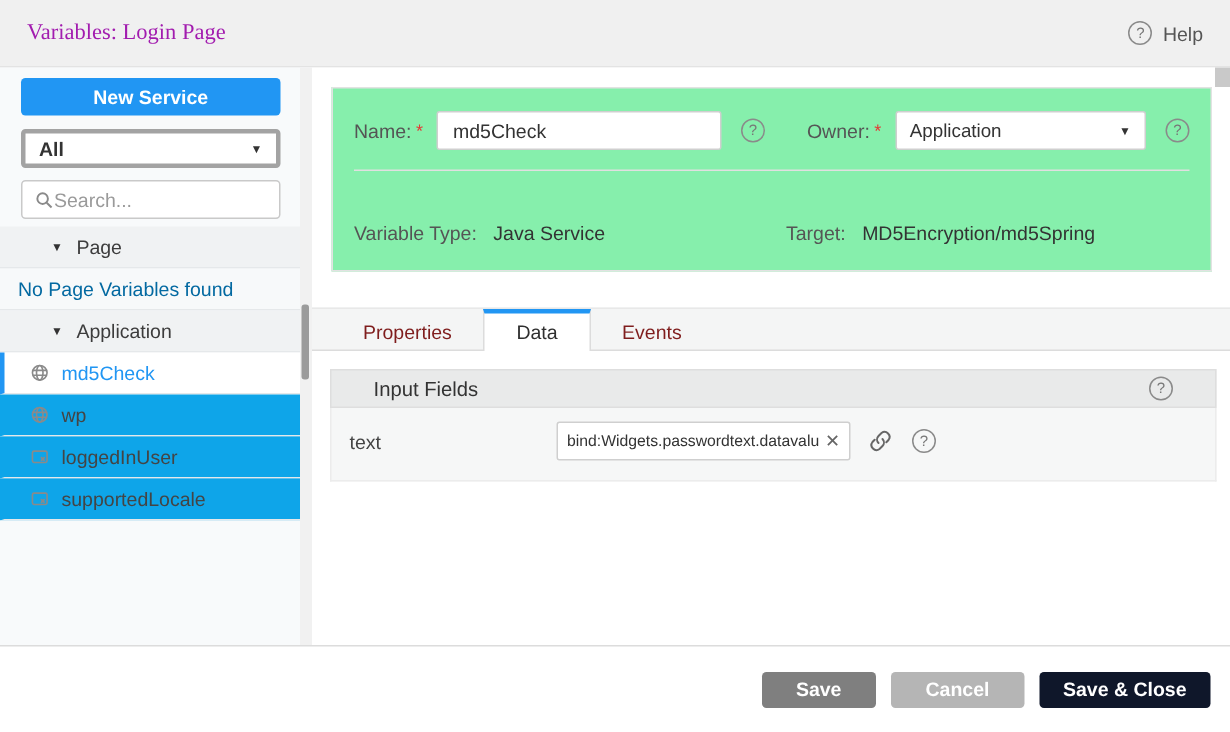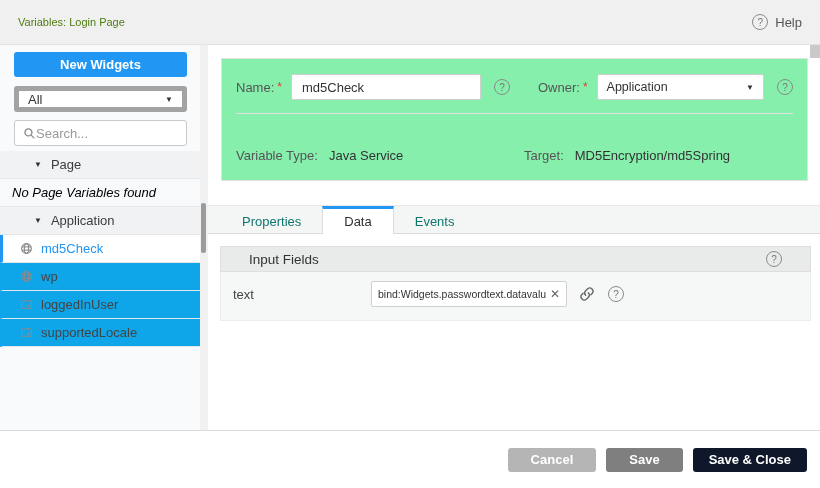--- a/index.html
+++ b/index.html
@@ -2,45 +2,45 @@
 <html><head>
 <meta charset="utf-8">
 <style>
   * { margin:0; padding:0; box-sizing:border-box; }
   html,body { width:820px; height:488px; }
   body { font-family:"Liberation Sans","DejaVu Sans",sans-serif; background:#fff; color:#333; overflow:hidden; }
   .app { width:820px; height:488px; display:flex; flex-direction:column; position:relative; }
 
   
   .header { height:45px; background:#f0f0f0; border-bottom:1px solid #e3e3e3; display:flex; align-items:center; justify-content:space-between; padding:0 18px; flex:0 0 45px; }
-  .header-title { font-size:11px; color:#4d7c0f; }
+  .header-title { font-size:15px; color:#a21caf;font-family:Liberation Serif, serif; }
   .help-group { display:flex; align-items:center; gap:7px; color:#555; font-size:13px; }
   .qcircle { width:16px; height:16px; border:1px solid #8a8a8a; border-radius:50%; color:#777; font-size:10px; display:inline-flex; align-items:center; justify-content:center; flex:0 0 16px; background:transparent; }
 
   
   .body { flex:1 1 auto; display:flex; min-height:0; }
 
   
   .sidebar-wrap { flex:0 0 208px; display:flex; background:#f8fafb; }
   .sidebar { width:200px; display:flex; flex-direction:column; }
   .scroll-gutter { width:8px; background:#f1f1f1; position:relative; }
   .scroll-thumb { position:absolute; left:1px; top:158px; width:5px; height:50px; background:#9b9b9b; border-radius:2px; }
 
   .btn-new { margin:7px 13px 9px 14px; height:25px; background:#2196f3; color:#fff; border:none; border-radius:3px; font-size:13px; font-weight:bold; font-family:inherit; cursor:pointer; }
-  .filter-select { margin:0 13px 8px 14px; height:26px; background:#fff; border:5px solid #a3a3a3; border-radius:3px; display:flex; align-items:center; justify-content:space-between; padding:0 9px; font-size:13px; color:#333; }
+  .filter-select { margin:0 13px 8px 14px; height:26px; background:#fff; border:3px solid #a3a3a3; border-radius:3px; display:flex; align-items:center; justify-content:space-between; padding:0 9px; font-size:13px; color:#333;font-weight:bold; }
   .caret { font-size:8px; color:#333; }
   .search-box { margin:0 13px 5px 14px; height:26px; background:#fff; border:1px solid #c9c9c9; border-radius:3px; display:flex; align-items:center; padding:0 8px; gap:0; }
   .search-box input { border:none; outline:none; flex:1; font-size:13px; color:#555; font-family:inherit; background:transparent; min-width:0; }
   .search-box input::placeholder { color:#9a9a9a; }
 
   .tree { display:flex; flex-direction:column; }
   .tree-row { height:28px; display:flex; align-items:center; border-bottom:1px solid #e5e8ea; font-size:13px; }
   .group-row { background:#f0f2f3; color:#3c3c3c; padding-left:34px; gap:9px; }
   .group-row .tree-caret { font-size:8px; color:#333; }
-  .empty-row { background:#f7f9fa; color:#000000; font-style:italic; padding-left:12px;text-align:right; }
+  .empty-row { background:#f7f9fa; color:#0369a1; padding-left:12px;text-align:right; }
   .item-row { background:#0ea5e9; color:#444; padding-left:17px; gap:8px; border-left:3px solid transparent; cursor:pointer; }
   .item-row.selected { background:#fff; border-left:3px solid #2196f3; color:#2196f3; }
   .item-row svg { flex:0 0 13px; }
   .sidebar-fill { flex:1; background:#f8fafb; }
 
   
   .main { flex:1 1 auto; background:#fff; position:relative; min-width:0; }
   .corner-block { position:absolute; top:0; right:0; width:10px; height:13px; background:#c9c9c9; }
 
   .form-card { margin:13px 12px 0 13px; background:#86efac; border:1px solid #e2e2e2; }
@@ -52,21 +52,21 @@
   .gap-l { margin-left:13px; }
   .owner-label { margin-left:28px; }
   .card-divider { border-top:1px solid #e0e0e0; margin:13px 14px 0 14px; }
   .form-row2 { display:flex; align-items:center; padding:14px 14px 17px 14px; font-size:13px; }
   .ro-pair { display:flex; align-items:center;margin-top:20px; }
   .ro-pair .val { color:#333; margin-left:11px; font-weight:bold; font-weight:500; }
   .pair-type { width:288px; }
 
   
   .tabbar { margin-top:24px; height:29px; background:#f4f5f5; border-top:1px solid #e8e8e8; border-bottom:1px solid #dcdcdc; display:flex; padding-left:13px; }
-  .tab { padding:0 21px; display:flex; align-items:center; font-size:13px; color:#0f766e; cursor:pointer; border-top:3px solid transparent; }
+  .tab { padding:0 21px; display:flex; align-items:center; font-size:13px; color:#7f1d1d; cursor:pointer; border-top:3px solid transparent; }
   .tab.active { background:#fff; color:#2f2f2f; border-top:3px solid #2196f3; border-left:1px solid #dcdcdc; border-right:1px solid #dcdcdc; margin-bottom:-1px; }
 
   
   .section { margin:12px 9px 0 12px; }
   .section-header { height:26px; background:#e9eaea; border:1px solid #dedede; display:flex; align-items:center; justify-content:space-between; padding:0 28px; font-size:13.5px; color:#333; }
   .section-body { background:#f6f7f7; border:1px solid #ececec; border-top:none; padding:9px 12px 13px 12px; display:flex; align-items:center; }
   .field-label { width:138px; font-size:13px; color:#444; }
   .bind-box { width:196px; height:26px; background:#fff; border:1px solid #cfcfcf; border-radius:2px; display:flex; align-items:center; padding:0 2px 0 6px; }
   .bind-box input { border:none; outline:none; flex:1; min-width:0; font-size:10.5px; color:#333; font-family:inherit; background:transparent; }
   .clear-x { color:#666; font-size:12px; padding:0 4px; cursor:pointer; }
@@ -89,21 +89,21 @@
     <div class="help-group">
       <span class="qcircle">?</span>
       <span>Help</span>
     </div>
   </div>
 
   <div class="body">
 
     <div class="sidebar-wrap">
       <div class="sidebar">
-        <button class="btn-new">New Widgets</button>
+        <button class="btn-new">New Service</button>
 
         <div class="filter-select">
           <span>All</span>
           <span class="caret">▼</span>
         </div>
 
         <div class="search-box">
           <svg width="13" height="13" viewBox="0 0 24 24" fill="none" stroke="#8a8a8a" stroke-width="2.4">
               <circle cx="10" cy="10" r="6.5"></circle>
               <line x1="15" y1="15" x2="21" y2="21"></line>
@@ -219,18 +219,18 @@
                 <path d="M14 10a5 5 0 0 1 0 7l-3 3a5 5 0 0 1-7-7l2.2-2.2"></path>
               </svg>
           </span>
           <span class="qcircle gap-l">?</span>
         </div>
       </div>
     </div>
   </div>
 
   <div class="footer">
+    <button class="fbtn fbtn-save">Save</button>
     <button class="fbtn fbtn-cancel">Cancel</button>
-    <button class="fbtn fbtn-save">Save</button>
     <button class="fbtn fbtn-saveclose">Save &amp; Close</button>
   </div>
 
 </div>
 
 </body></html>

